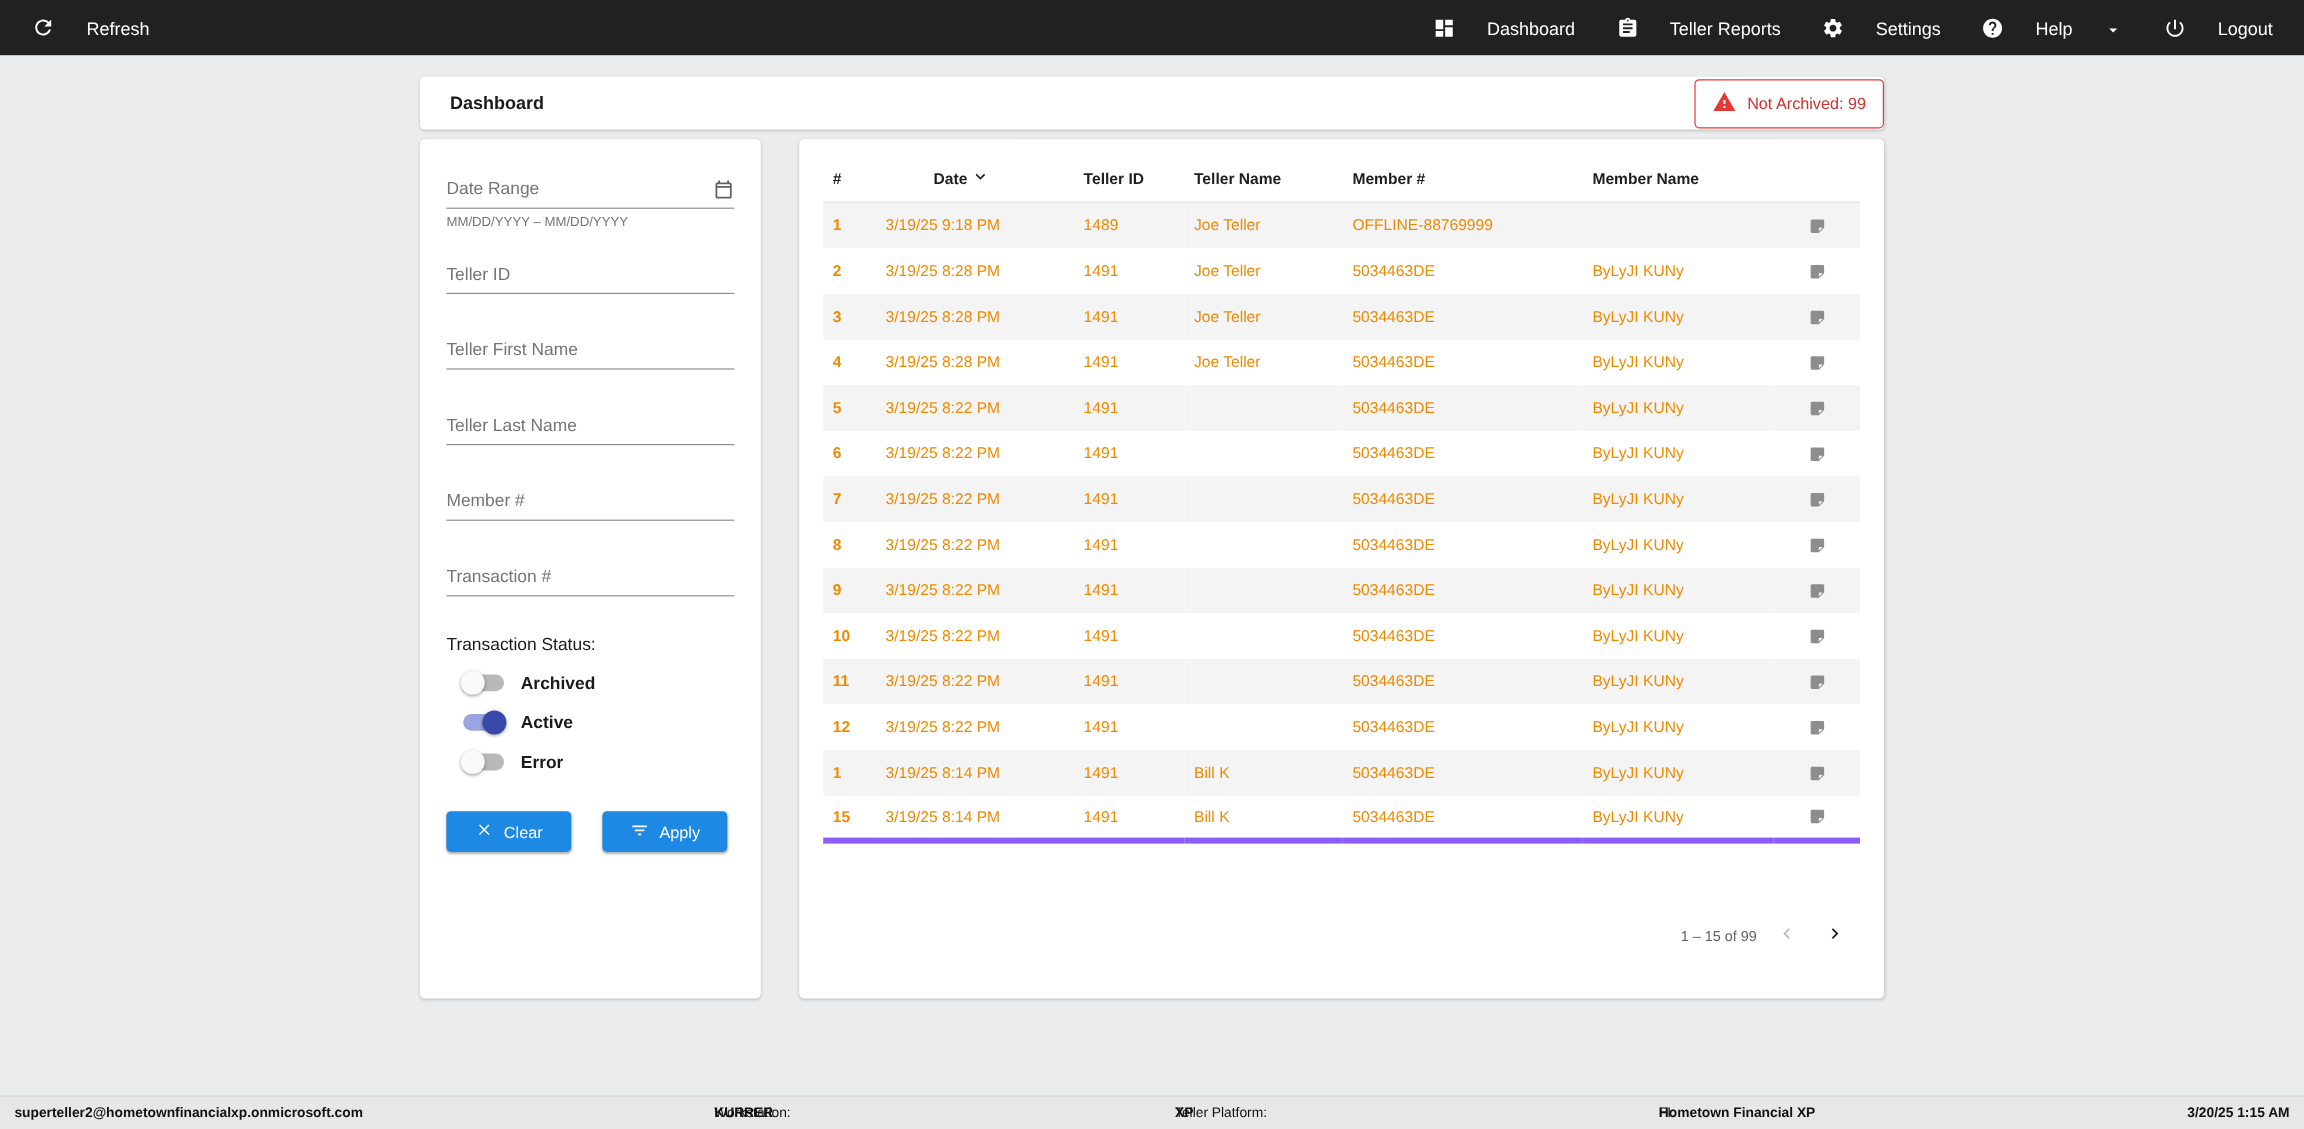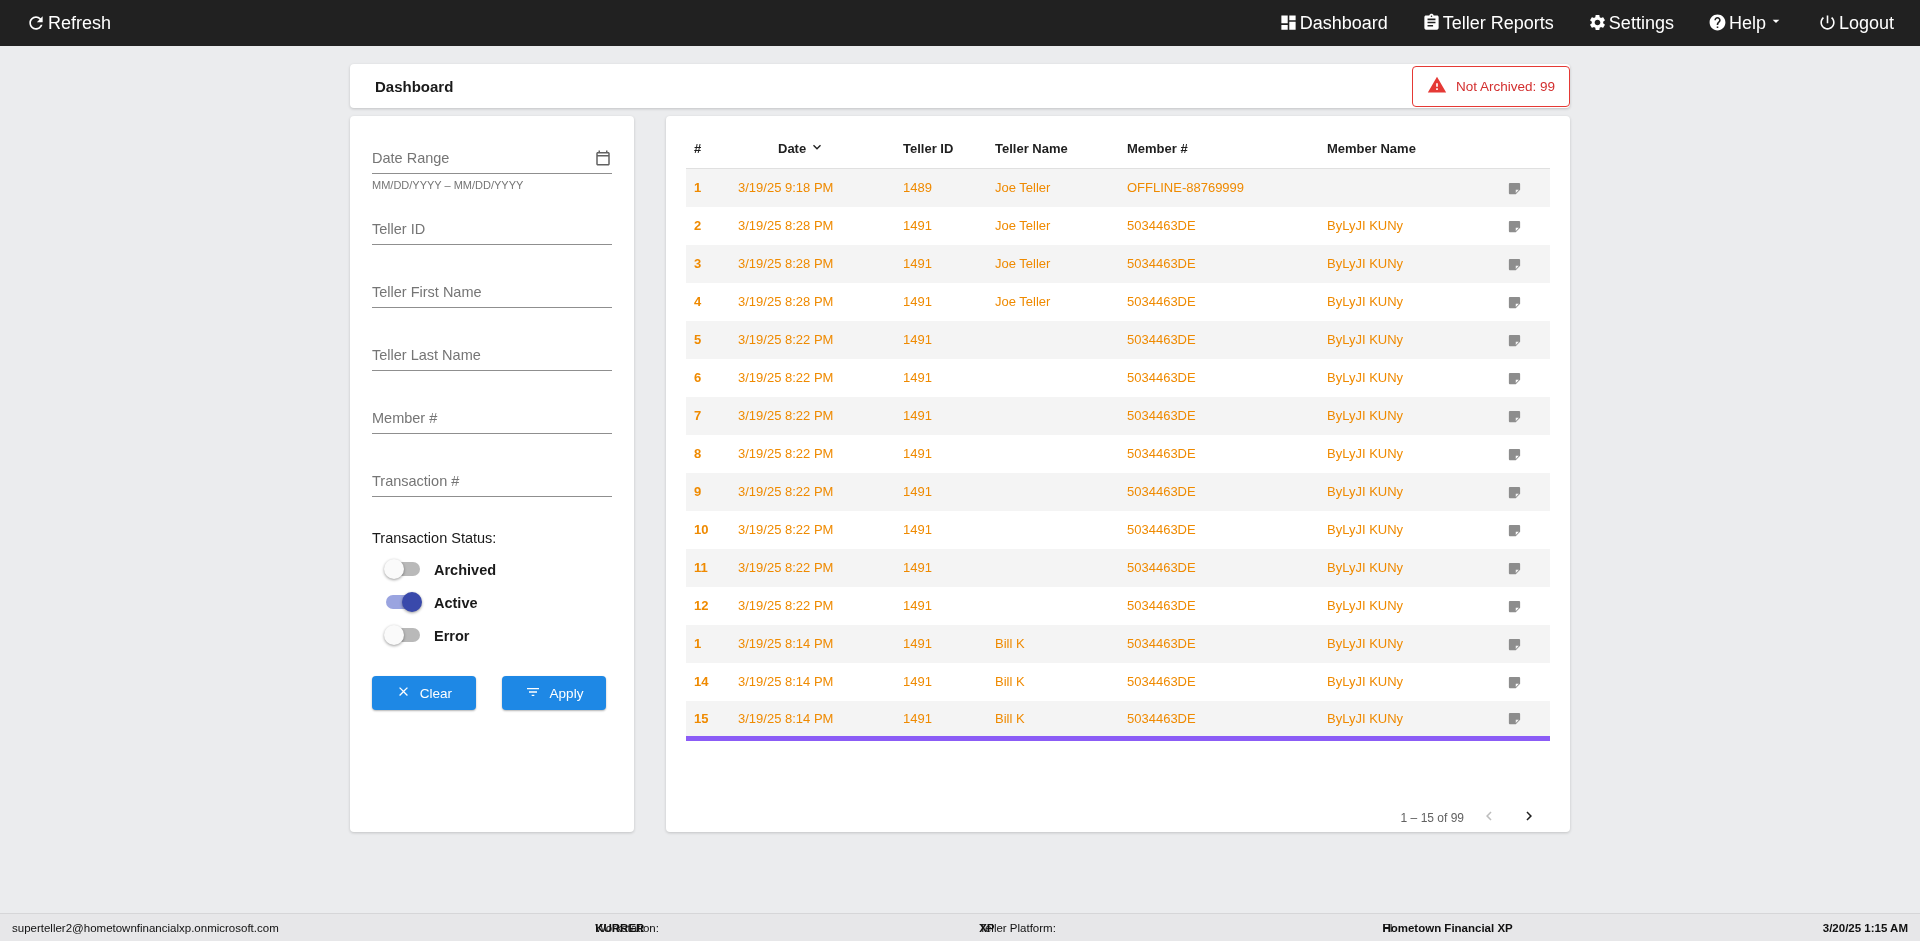--- a/index.html
+++ b/index.html
@@ -10,22 +10,22 @@
     background:#ebecee; color:#212121; position:relative;
   }
 
   
   .topbar {
     height:46px; background:#212121; color:#fff;
     display:flex; align-items:center; justify-content:space-between;
     padding:0 26px;
   }
   .tb-item {
-    display:flex; align-items:flex-start; gap:2px;
-    font-size:18px; cursor:pointer; white-space:nowrap;
+    display:flex; align-items:flex-end; gap:26px;
+    font-size:15px; cursor:pointer; white-space:nowrap;
   }
   .tb-nav { display:flex; align-items:center; gap:34px; }
   .tb-item svg { display:block; }
 
   
   .page { padding-top:18px; height:867px; }
   .content { width:1220px; margin:0 auto; }
 
   .header-strip {
     background:#fff; border-radius:4px; height:44px;
@@ -121,21 +121,21 @@
   .page-btn { background:none; border:none; padding:6px; cursor:pointer; display:flex; }
   .page-btn[disabled] { cursor:default; }
 
   
   .footer {
     position:absolute; bottom:0; left:0; width:100%; height:28px;
     background:#e7e7e9; border-top:1px solid #d6d6d8; font-size:11.5px;
     color:#111;
   }
   .footer span { position:absolute; top:50%; transform:translateY(-50%); white-space:nowrap; }
-  .f-user { left:12px; font-weight:normal; }
+  .f-user { left:12px; font-weight:bold; }
   .f-ws { left:31%; }
   .f-tp { left:51%; }
   .f-fi { left:72%; }
   .f-dt { right:12px; font-weight:bold; }
   .footer b { font-weight:bold; }
 </style>
 </head>
 <body>
 
 <div class="topbar">
@@ -434,31 +434,20 @@
                 <td class="date">3/19/25 8:14 PM</td>
                 <td class="tid">1491</td>
                 <td class="tname">Bill K</td>
                 <td class="mnum">5034463DE</td>
                 <td class="mname">ByLyJI KUNy</td>
                 <td class="note"><svg width="15" height="15" viewBox="0 0 24 24">
                     <path fill="#8d8d8d" d="M19 3H5c-1.1 0-2 .9-2 2v14c0 1.1.9 2 2 2h9l7-7V5c0-1.1-.9-2-2-2zm-5 16v-5h5l-5 5z"></path>
                   </svg></td>
               </tr>
               <tr>
-                <td class="num">14</td>
-                <td class="date">3/19/25 8:14 PM</td>
-                <td class="tid">1491</td>
-                <td class="tname">Bill K</td>
-                <td class="mnum">5034463DE</td>
-                <td class="mname">ByLyJI KUNy</td>
-                <td class="note"><svg width="15" height="15" viewBox="0 0 24 24">
-                    <path fill="#8d8d8d" d="M19 3H5c-1.1 0-2 .9-2 2v14c0 1.1.9 2 2 2h9l7-7V5c0-1.1-.9-2-2-2zm-5 16v-5h5l-5 5z"></path>
-                  </svg></td>
-              </tr>
-              <tr>
                 <td class="num">15</td>
                 <td class="date">3/19/25 8:14 PM</td>
                 <td class="tid">1491</td>
                 <td class="tname">Bill K</td>
                 <td class="mnum">5034463DE</td>
                 <td class="mname">ByLyJI KUNy</td>
                 <td class="note"><svg width="15" height="15" viewBox="0 0 24 24">
                     <path fill="#8d8d8d" d="M19 3H5c-1.1 0-2 .9-2 2v14c0 1.1.9 2 2 2h9l7-7V5c0-1.1-.9-2-2-2zm-5 16v-5h5l-5 5z"></path>
                   </svg></td>
               </tr>

